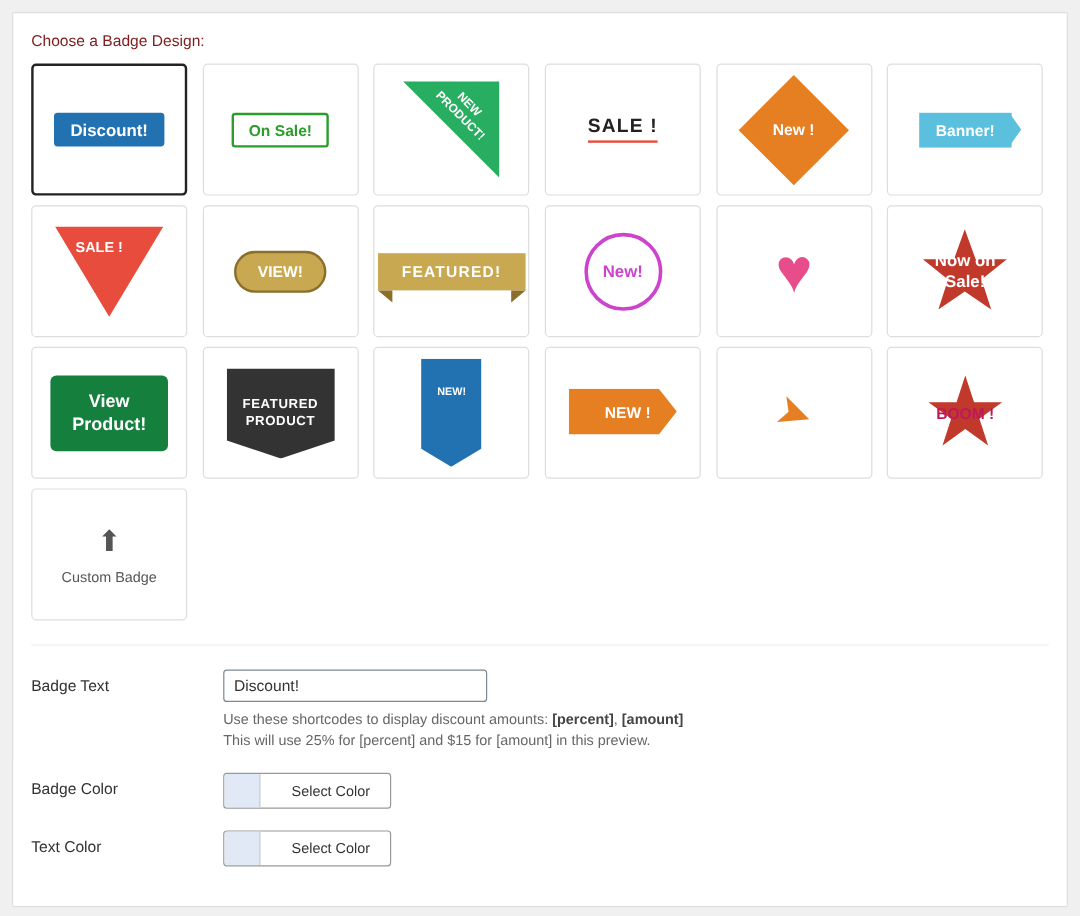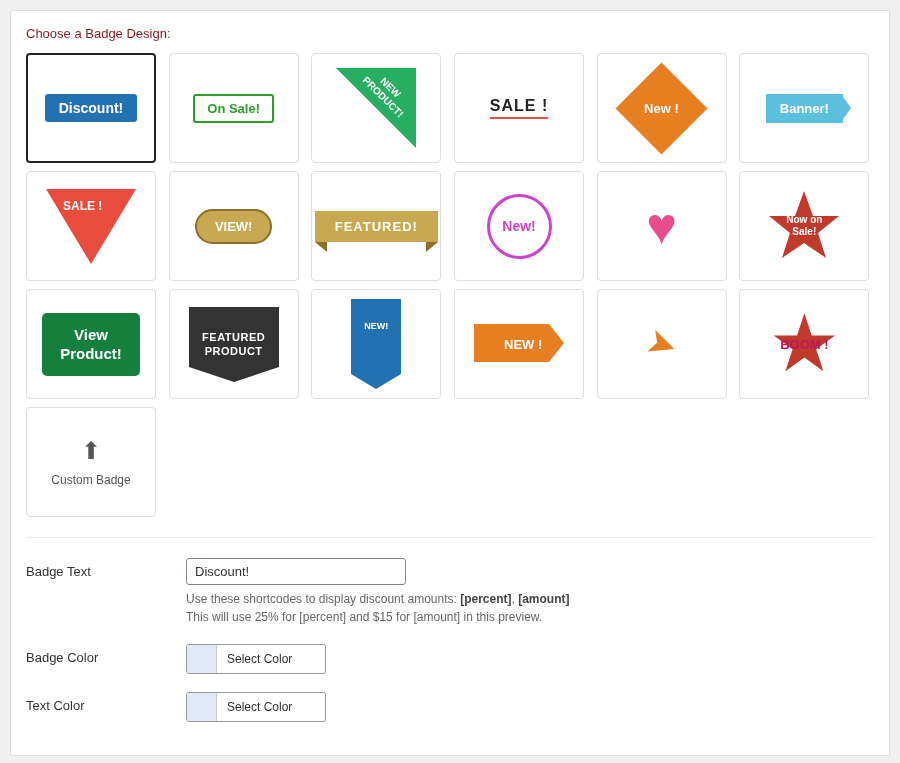--- a/index.html
+++ b/index.html
@@ -346,21 +346,21 @@
       margin-top: 5px;
       line-height: 1.5;
     }
     .shortcode {
       font-weight: 600;
       color: #444;
     }
     .color-btn {
       display: flex;
       align-items: center;
-      gap: 0;
+      gap: 16px;
       cursor: pointer;
       border: 1px solid #999;
       border-radius: 3px;
       overflow: hidden;
       width: 140px;
     }
     .color-swatch {
       width: 30px;
       height: 28px;
       background: #e0e9f5;
@@ -424,21 +424,21 @@
       </div>
       <div class="badge-cell">
         <div class="badge-heart">♥</div>
       </div>
       <div class="badge-cell">
         <div class="badge-nowonsale">
           <div style="position:relative; width:80px; height:80px; display:flex; align-items:center; justify-content:center;">
             <svg width="80" height="80" viewBox="0 0 80 80">
               <polygon points="40,5 49,30 75,30 54,47 62,72 40,57 18,72 26,47 5,30 31,30" fill="#c0392b"></polygon>
             </svg>
-            <div style="position:absolute; color:#fff; font-size:10px; font-weight:700; text-align:center; line-height:1.2;">Now on<br>Sale!</div>
+            <div style="position:absolute; color:#fff; font-size:14px; font-weight:700; text-align:center; line-height:1.2;">Now on<br>Sale!</div>
           </div>
         </div>
       </div>
 
       <div class="badge-cell">
         <div class="badge-view-product">View<br>Product!</div>
       </div>
       <div class="badge-cell">
         <div style="position:relative; width:90px; height:75px; display:flex; align-items:center; justify-content:center;">
           <svg width="90" height="75" viewBox="0 0 90 75">

